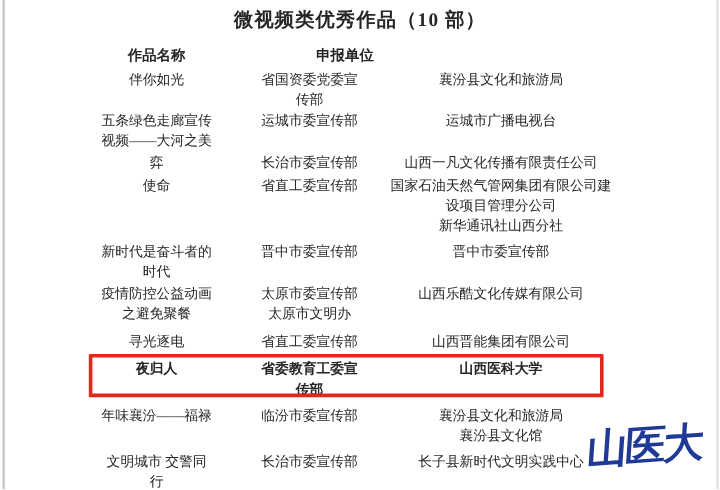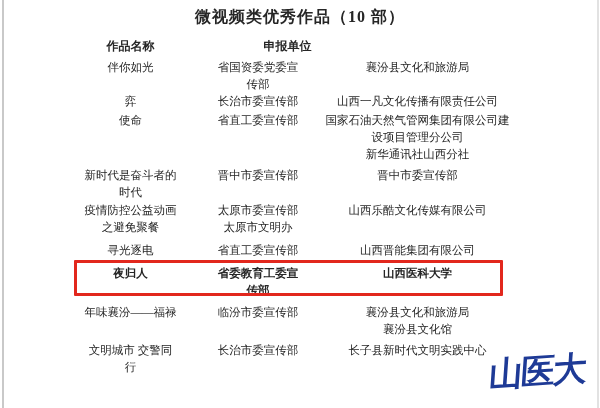--- a/index.html
+++ b/index.html
@@ -58,20 +58,26 @@
     <div class="cell c3">申报单位</div>
   </div>
 
   <div class="row" style="margin-bottom:0">
     <div class="cell c1">伴你如光</div>
     <div class="cell c2">省国资委党委宣
 传部</div>
     <div class="cell c3">襄汾县文化和旅游局</div>
   </div>
 
+  <div class="row" style="margin-bottom:1px">
+    <div class="cell c1">五条绿色走廊宣传
+视频——大河之美</div>
+    <div class="cell c2">运城市委宣传部</div>
+    <div class="cell c3">运城市广播电视台</div>
+  </div>
 
   <div class="row" style="margin-bottom:2px">
     <div class="cell c1">弈</div>
     <div class="cell c2">长治市委宣传部</div>
     <div class="cell c3">山西一凡文化传播有限责任公司</div>
   </div>
 
   <div class="row" style="margin-bottom:4px">
     <div class="cell c1">使命</div>
     <div class="cell c2">省直工委宣传部</div>

